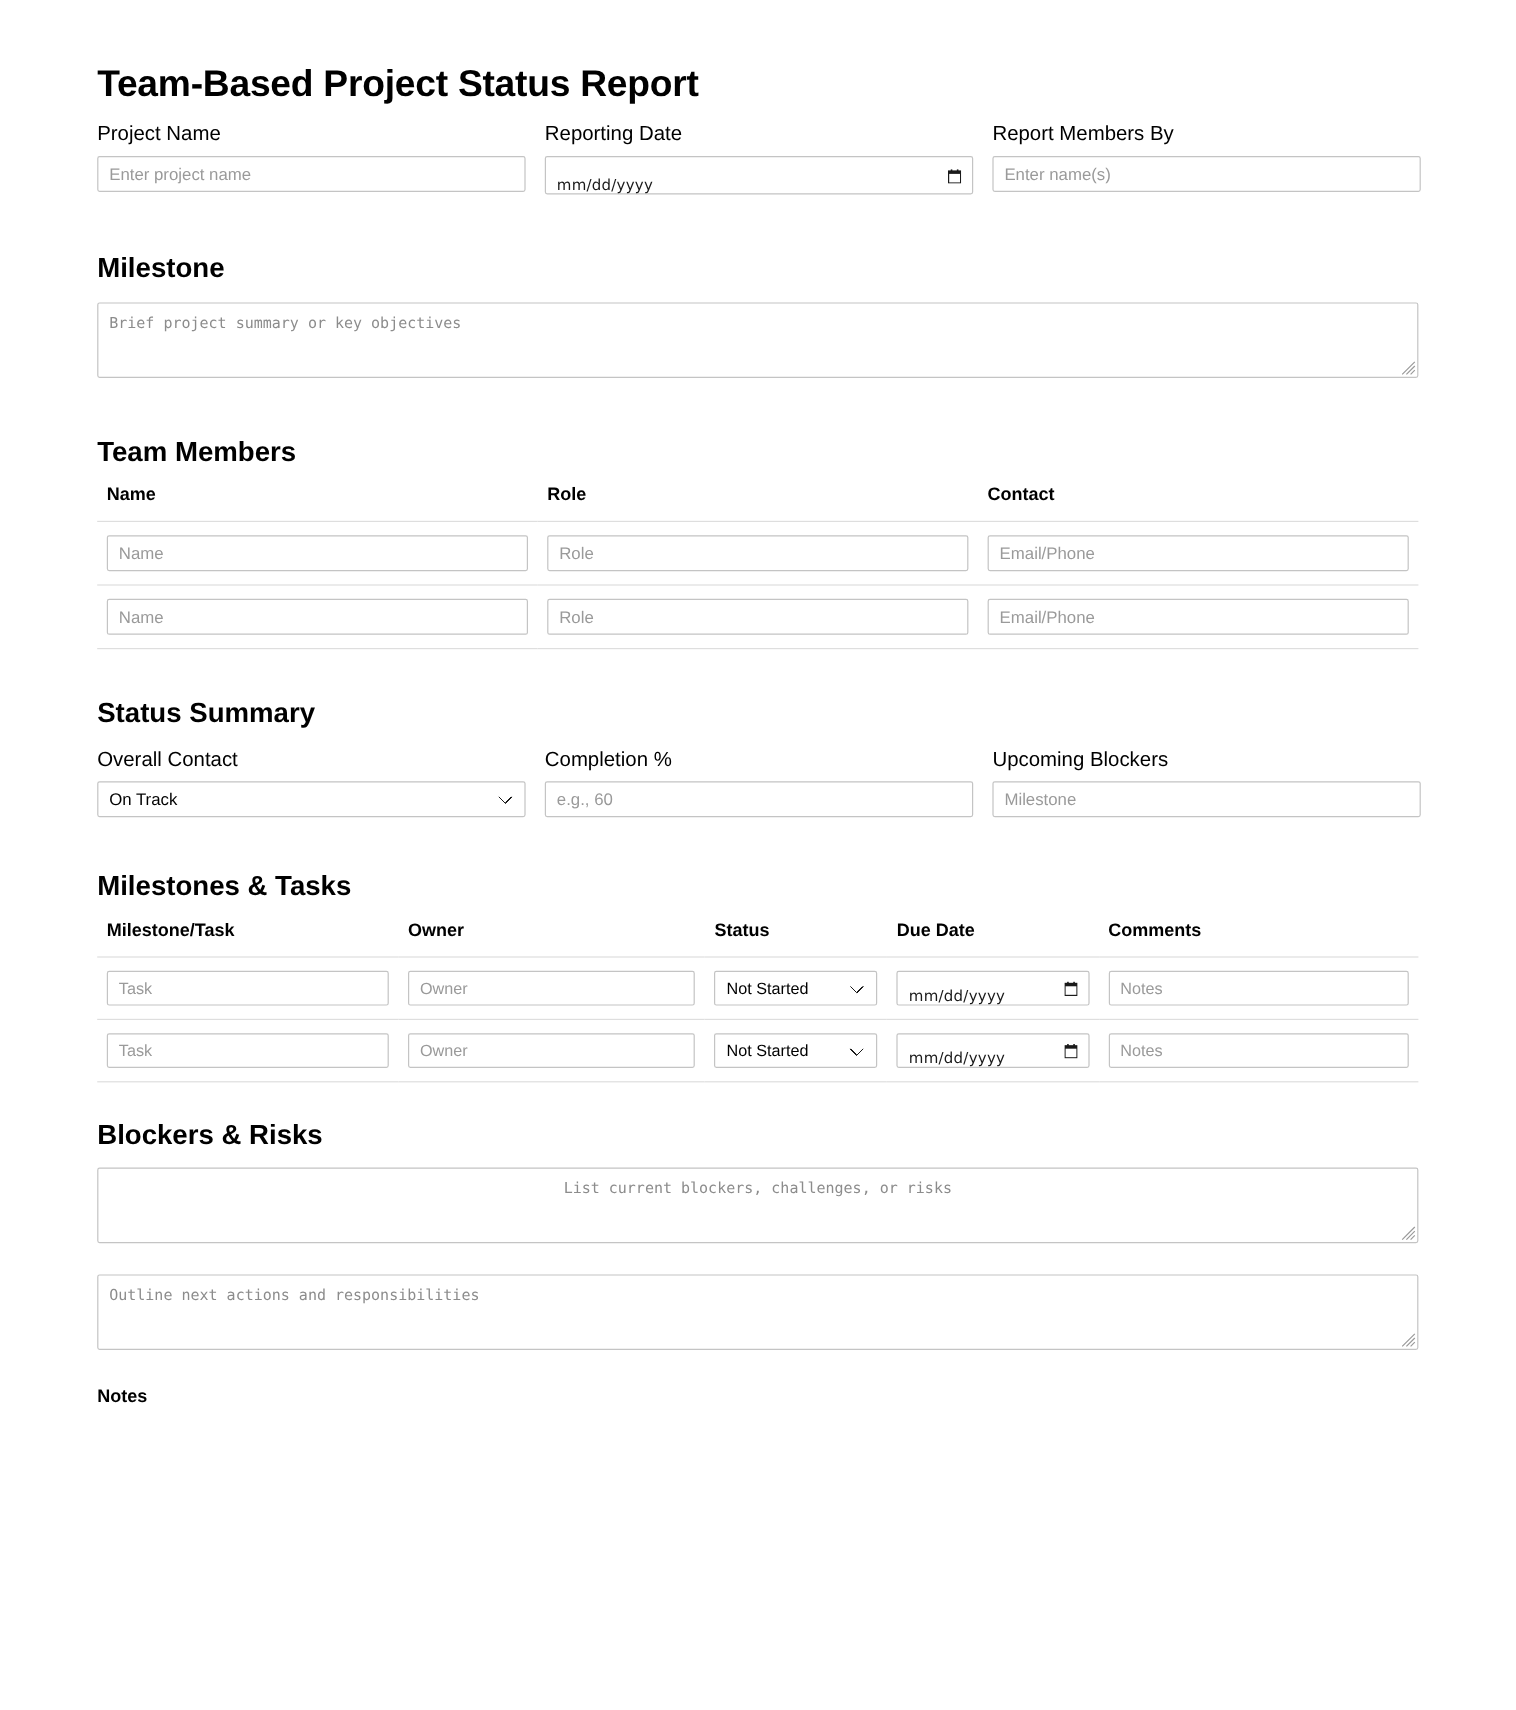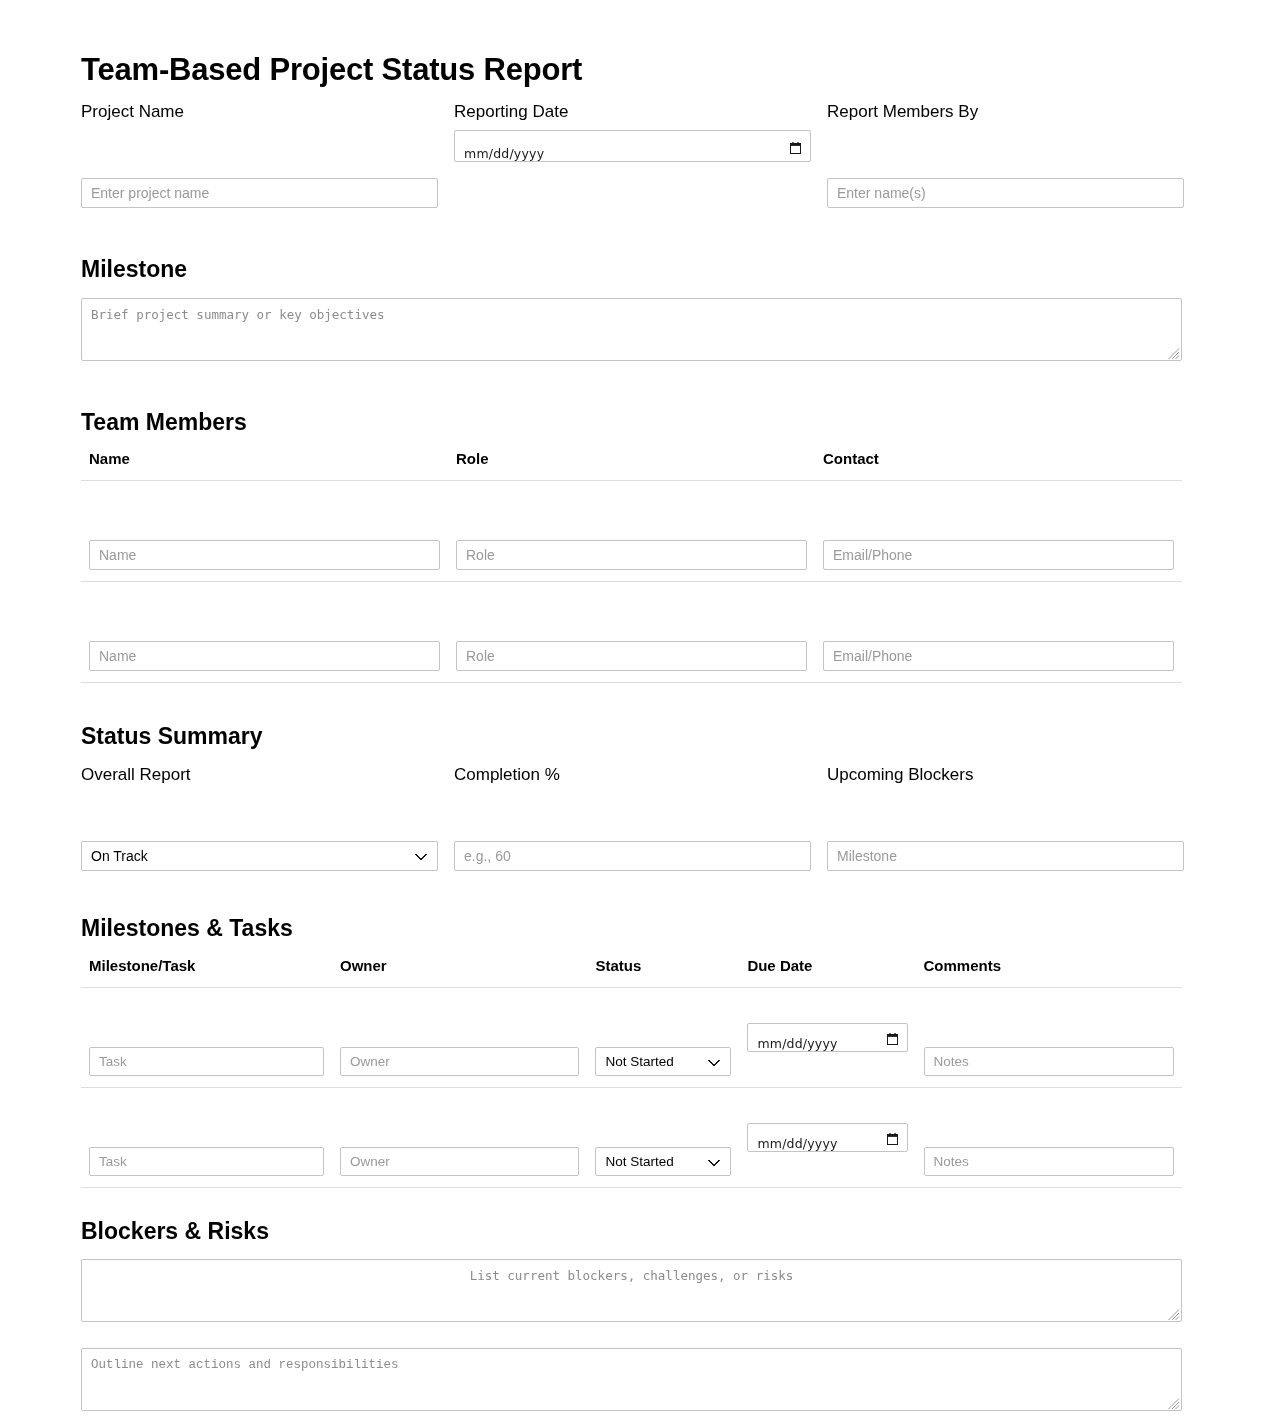--- a/index.html
+++ b/index.html
@@ -53,21 +53,20 @@
     width: 100%;
     height: 30px;
     border: 1px solid #c4c4c4;
     border-radius: 2px;
     background: #fff;
     font-family: "Liberation Sans", sans-serif;
     font-size: 14px;
     color: #000;
     padding: 0 9px;
     outline: none;
-    margin-top: 48px;
   }
   .ctl::placeholder { color: #9a9a9a; opacity: 1; }
   .ctl.small { height: 29px; font-size: 13.5px; }
 
   select.ctl {
     appearance: none;
     -webkit-appearance: none;
     -moz-appearance: none;
     padding-right: 26px;
     background-image:
@@ -254,21 +253,21 @@
       </tbody>
     </table>
   </div>
 
   <div class="gap-40"></div>
 
   <div class="sec">
     <h2 class="section-title">Status Summary</h2>
     <div class="row3">
       <div class="col-a">
-        <label class="field-label">Overall Report</label>
+        <label class="field-label">Overall Contact</label>
         <select class="ctl">
           <option>On Track</option>
           <option>At Risk</option>
           <option>Delayed</option>
           <option>Completed</option>
         </select>
       </div>
       <div class="col-b">
         <label class="field-label">Completion %</label>
         <input class="ctl" type="text" placeholder="e.g., 60" style="">
@@ -374,21 +373,21 @@
           <path d="M12 5 L5 12 M12 8.5 L8.5 12 M12 1.5 L1.5 12" stroke="#9a9a9a" stroke-width="1" fill="none"></path>
         </svg>
       </span>
     </div>
   </div>
 
   <div class="gap-26"></div>
 
   <div class="sec">
     <div class="ta-wrap">
-      <textarea class="ta" rows="3" style="height: 63px; font-family: Liberation Mono, monospace;" placeholder="Outline next actions and responsibilities"></textarea>
+      <textarea class="ta" rows="3" style="height: 63px;" placeholder="Outline next actions and responsibilities"></textarea>
       <span class="resize-grip">
         <svg width="13" height="13" viewBox="0 0 13 13" xmlns="http://www.w3.org/2000/svg">
           <path d="M12 5 L5 12 M12 8.5 L8.5 12 M12 1.5 L1.5 12" stroke="#9a9a9a" stroke-width="1" fill="none"></path>
         </svg>
       </span>
     </div>
   </div>
 
   <div class="gap-30"></div>
 

